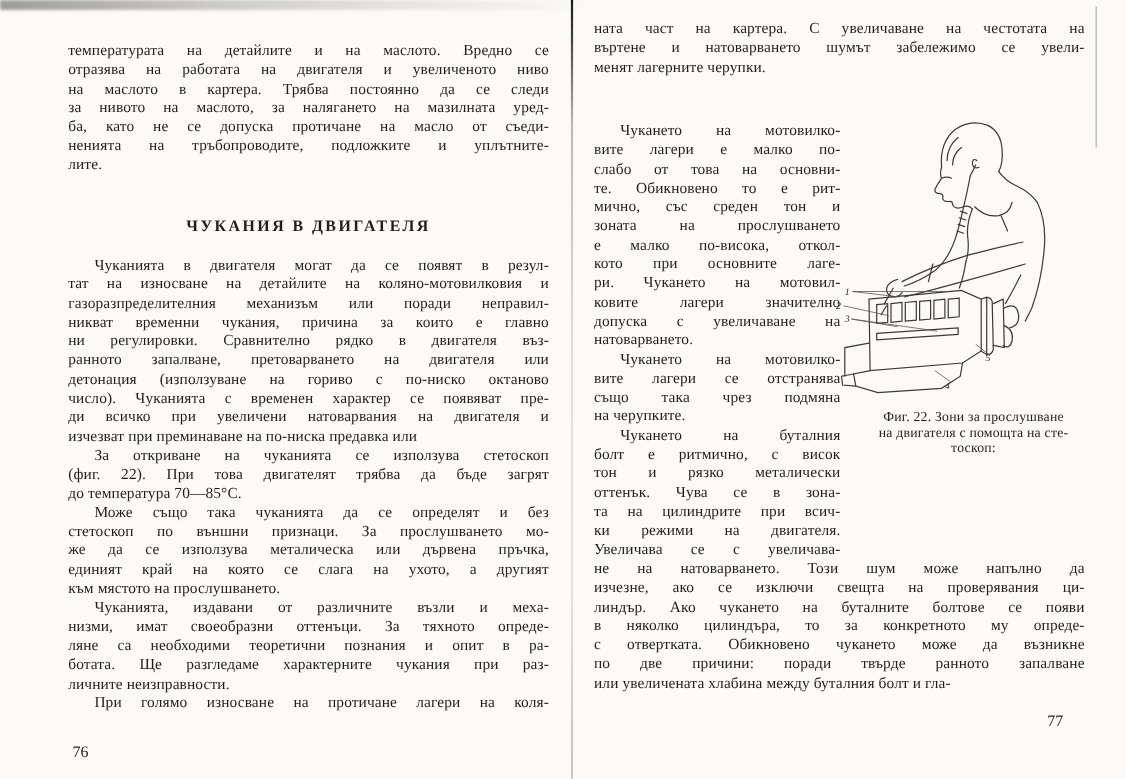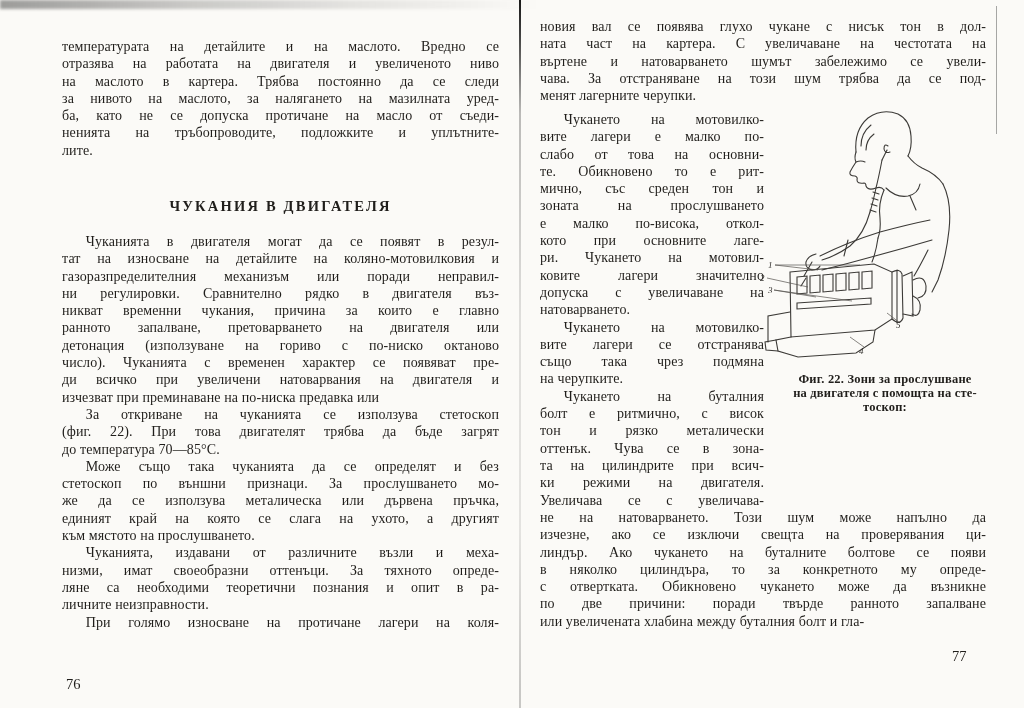--- a/index.html
+++ b/index.html
@@ -30,21 +30,21 @@
   .textcol{font-size:14px;line-height:17.3px;letter-spacing:.1px;}
   .para .line{text-align:justify;text-align-last:justify;}
   .para .line:last-child{text-align-last:left;}
   .para.jlast .line:last-child{text-align-last:justify;}
   .para.indent .line:first-child{text-indent:1.7em;}
   .section-heading{
     font-weight:bold;font-size:14.5px;letter-spacing:2.2px;text-align:center;
   }
   .page-number{font-size:14.5px;}
   
-  .caption-title{font-size:12.5px;line-height:14px;text-align:center;letter-spacing:.2px;font-weight:bold;}
+  .caption-title{font-size:12.5px;line-height:14px;text-align:center;letter-spacing:.2px;}
   .caption-title .cline{text-align:center;}
   .caption-legend{font-size:10.8px;line-height:11.7px;margin-top:4px;}
   .caption-legend .cline{text-align:justify;text-align-last:justify;}
   .caption-legend .cline:last-child{text-align-last:center;}
   
   .fig-sketch text{font-size:9px;font-style:italic;fill:#33312e;
     font-family:"Liberation Serif","DejaVu Serif",serif;}
 </style>
 </head>
 <body>
@@ -65,22 +65,22 @@
     </div>
   </div>
 
 <div class="abs section-heading" style="left:62px;top:198px;width:437px;">ЧУКАНИЯ В ДВИГАТЕЛЯ</div>
 
 <div class="abs textcol" style="left:62px;top:233px;width:437px;">
     <div class="para indent">
       <div class="line">Чуканията в двигателя могат да се появят в резул-</div>
       <div class="line">тат на износване на детайлите на коляно-мотовилковия и</div>
       <div class="line">газоразпределителния механизъм или поради неправил-</div>
+      <div class="line">никват временни чукания, причина за които е главно</div>
       <div class="line">ни регулировки. Сравнително рядко в двигателя въз-</div>
-      <div class="line">никват временни чукания, причина за които е главно</div>
       <div class="line">ранното запалване, претоварването на двигателя или</div>
       <div class="line">детонация (използуване на гориво с по-ниско октаново</div>
       <div class="line">число). Чуканията с временен характер се появяват пре-</div>
       <div class="line">ди всичко при увеличени натоварвания на двигателя и</div>
       <div class="line">изчезват при преминаване на по-ниска предавка или</div>
     </div>
     <div class="para indent">
       <div class="line">За откриване на чуканията се използува стетоскоп</div>
       <div class="line">(фиг. 22). При това двигателят трябва да бъде загрят</div>
       <div class="line">до температура 70—85°С.</div>
@@ -89,35 +89,34 @@
       <div class="line">Може също така чуканията да се определят и без</div>
       <div class="line">стетоскоп по външни признаци. За прослушването мо-</div>
       <div class="line">же да се използува металическа или дървена пръчка,</div>
       <div class="line">единият край на която се слага на ухото, а другият</div>
       <div class="line">към мястото на прослушването.</div>
     </div>
     <div class="para indent">
       <div class="line">Чуканията, издавани от различните възли и меха-</div>
       <div class="line">низми, имат своеобразни оттенъци. За тяхното опреде-</div>
       <div class="line">ляне са необходими теоретични познания и опит в ра-</div>
+      <div class="line">ботата. Ще разгледаме характерните чукания при раз-</div>
       <div class="line">личните неизправности.</div>
     </div>
     <div class="para indent jlast">
       <div class="line">При голямо износване на протичане лагери на коля-</div>
     </div>
   </div>
 
 <div class="abs page-number" style="left:66px;top:676px;">76</div>
 
 <div class="abs textcol" style="left:540px;top:18px;width:446px;">
     <div class="para">
-      <div class="line">новия вал се появява глухо чукане с нисък тон в дол-</div>
       <div class="line">ната част на картера. С увеличаване на честотата на</div>
       <div class="line">въртене и натоварването шумът забележимо се увели-</div>
-      <div class="line">чава. За отстраняване на този шум трябва да се под-</div>
       <div class="line">менят лагерните черупки.</div>
     </div>
   </div>
 
 <div class="abs textcol" style="left:540px;top:111px;width:224px;">
     <div class="para indent">
       <div class="line">Чукането на мотовилко-</div>
       <div class="line">вите лагери е малко по-</div>
       <div class="line">слабо от това на основни-</div>
       <div class="line">те. Обикновено то е рит-</div>

